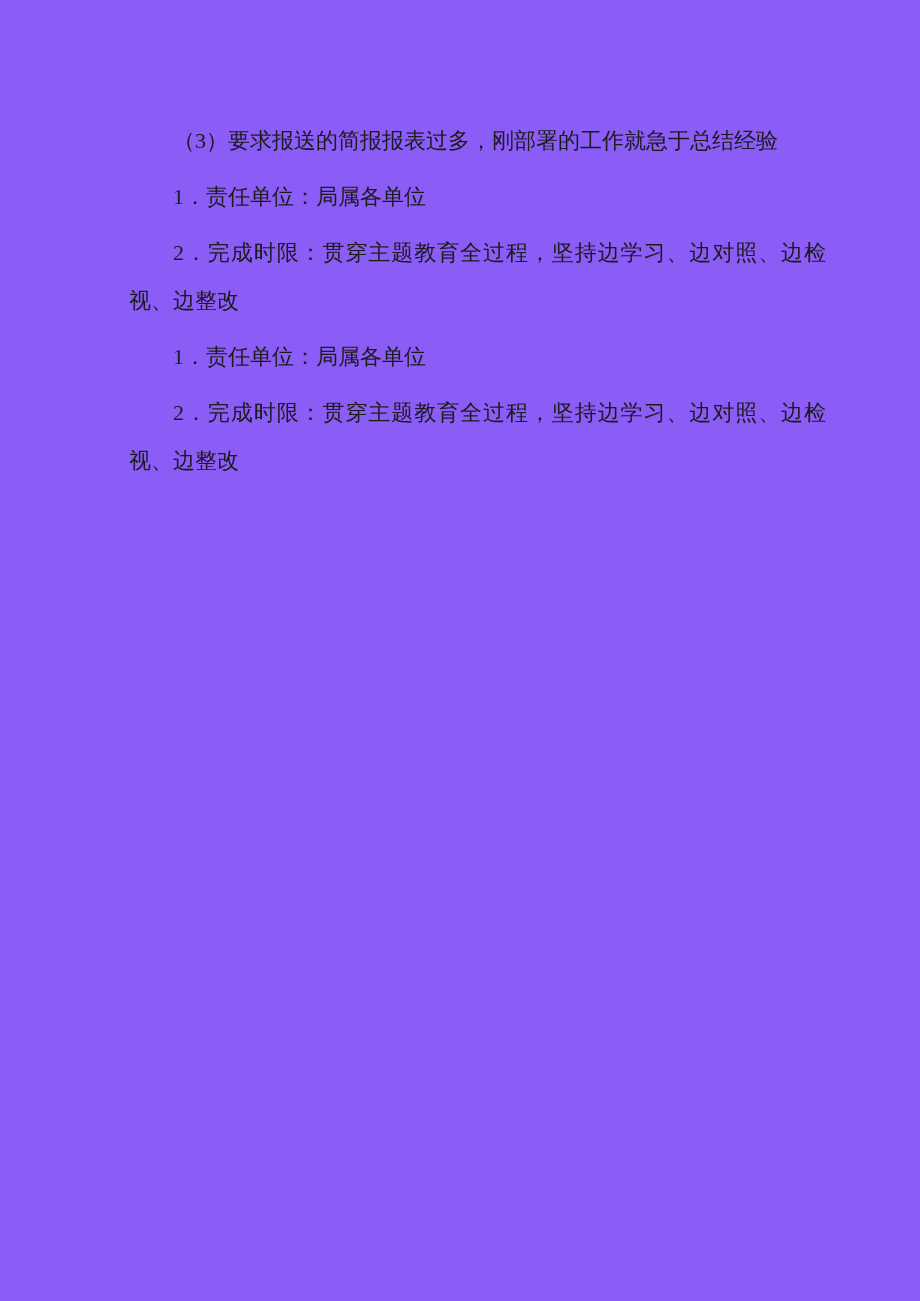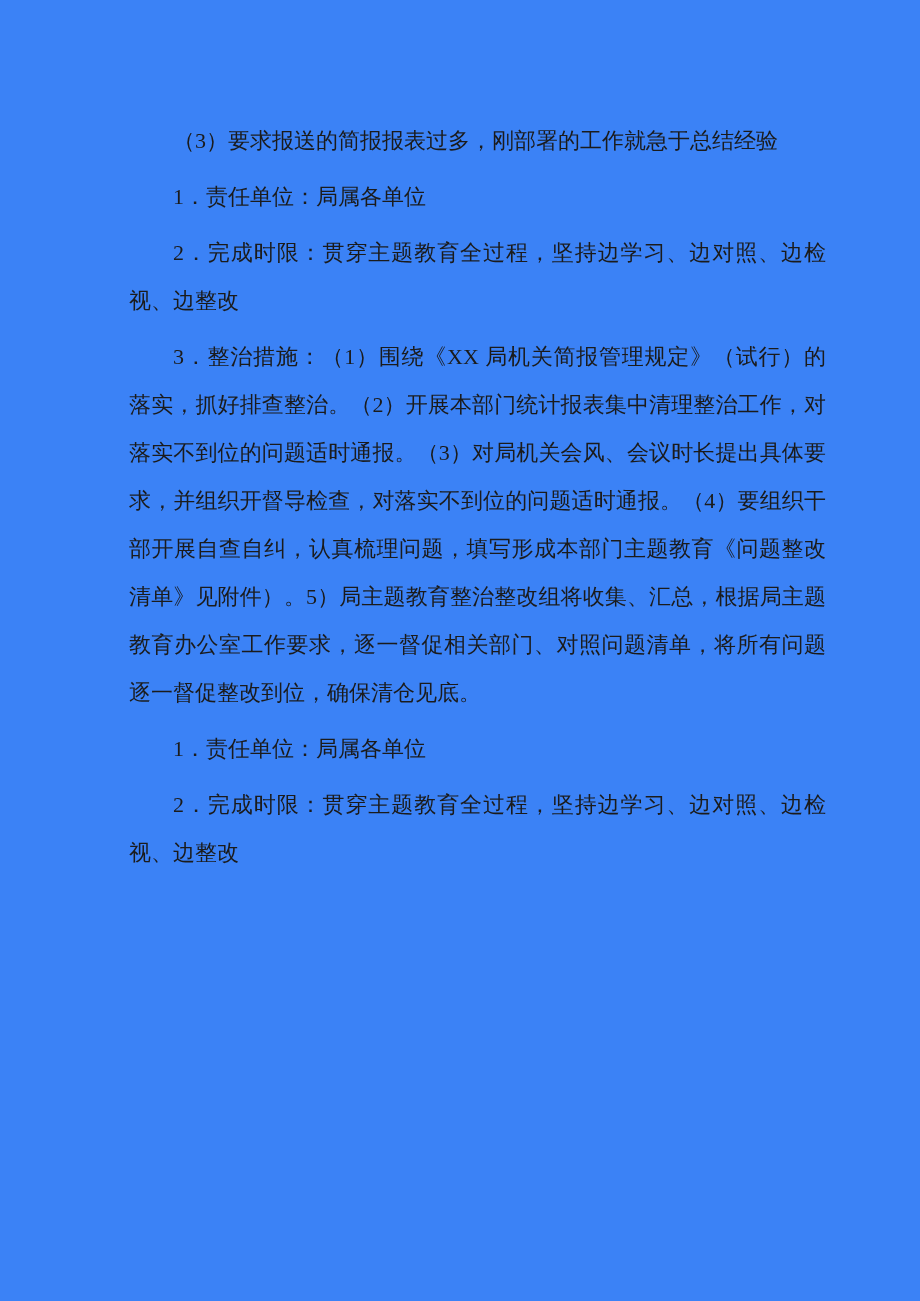--- a/index.html
+++ b/index.html
@@ -11,21 +11,21 @@
     width: 920px;
     height: 1301px;
     overflow: hidden;
     font-family: "Liberation Serif", "DejaVu Serif", serif;
   }
   .page {
     box-sizing: border-box;
     width: 920px;
     height: 1301px;
     padding: 109px 94px 40px 129px;
-    background: #3b82f6;
+    background: #8b5cf6;
   }
   .para {
     margin: 8px 0;
     font-size: 22px;
     line-height: 48px;
     color: #1b1b1b;
     text-align: justify;
     text-justify: inter-ideograph;
     text-indent: 2em;
     font-weight: 400;
@@ -33,16 +33,15 @@
     overflow-wrap: break-word;
   }
 </style>
 </head>
 <body>
 
 <div class="page">
   <p class="para">（3）要求报送的简报报表过多，刚部署的工作就急于总结经验</p>
   <p class="para">1．责任单位：局属各单位</p>
   <p class="para">2．完成时限：贯穿主题教育全过程，坚持边学习、边对照、边检视、边整改</p>
-  <p class="para">3．整治措施：（1）围绕《XX 局机关简报管理规定》（试行）的落实，抓好排查整治。（2）开展本部门统计报表集中清理整治工作，对落实不到位的问题适时通报。（3）对局机关会风、会议时长提出具体要求，并组织开督导检查，对落实不到位的问题适时通报。（4）要组织干部开展自查自纠，认真梳理问题，填写形成本部门主题教育《问题整改清单》见附件）。5）局主题教育整治整改组将收集、汇总，根据局主题教育办公室工作要求，逐一督促相关部门、对照问题清单，将所有问题逐一督促整改到位，确保清仓见底。</p>
   <p class="para">1．责任单位：局属各单位</p>
   <p class="para">2．完成时限：贯穿主题教育全过程，坚持边学习、边对照、边检视、边整改</p>
 </div>
 
 </body></html>

